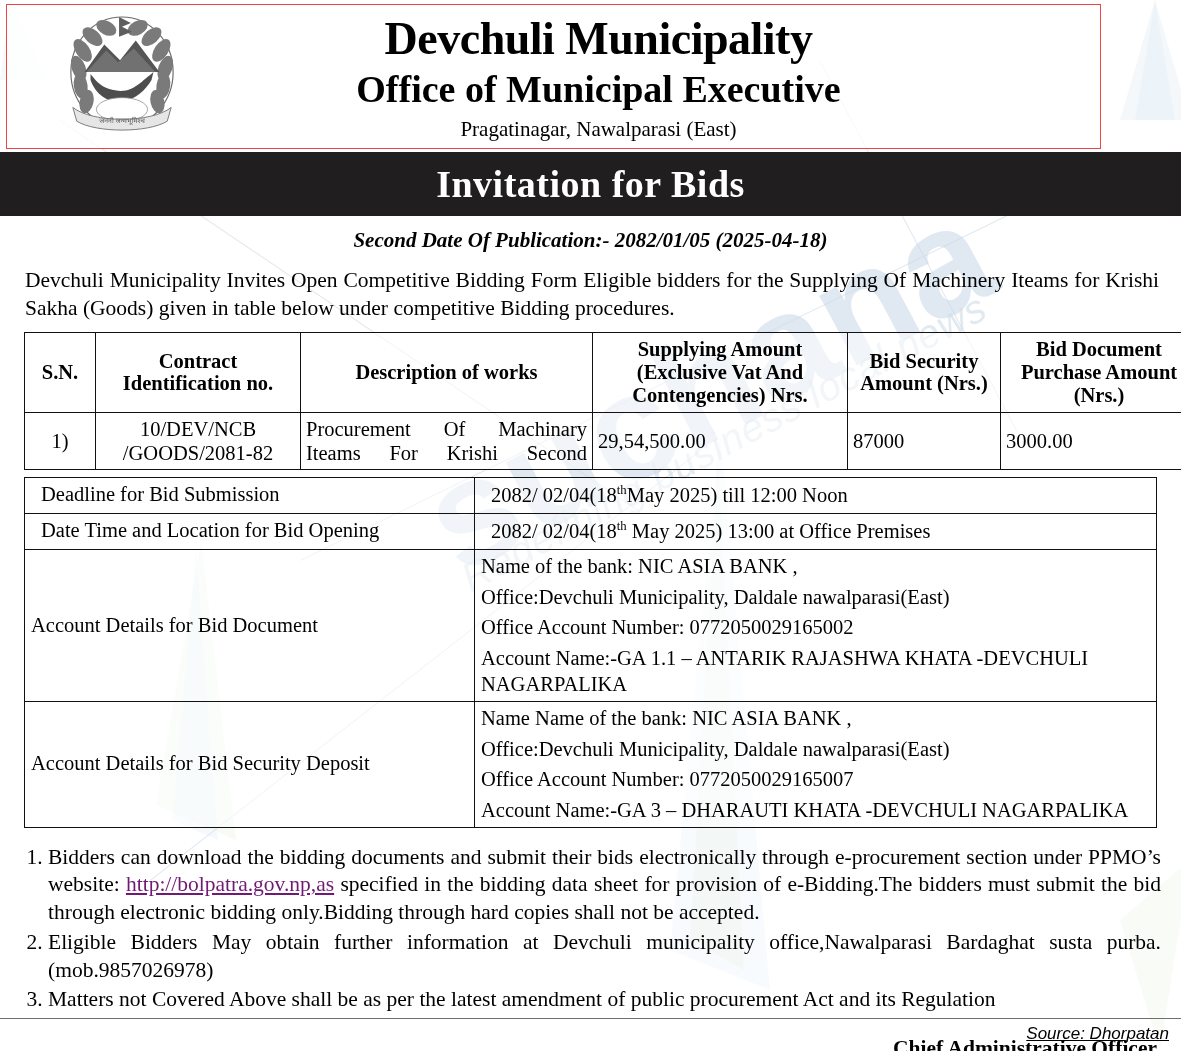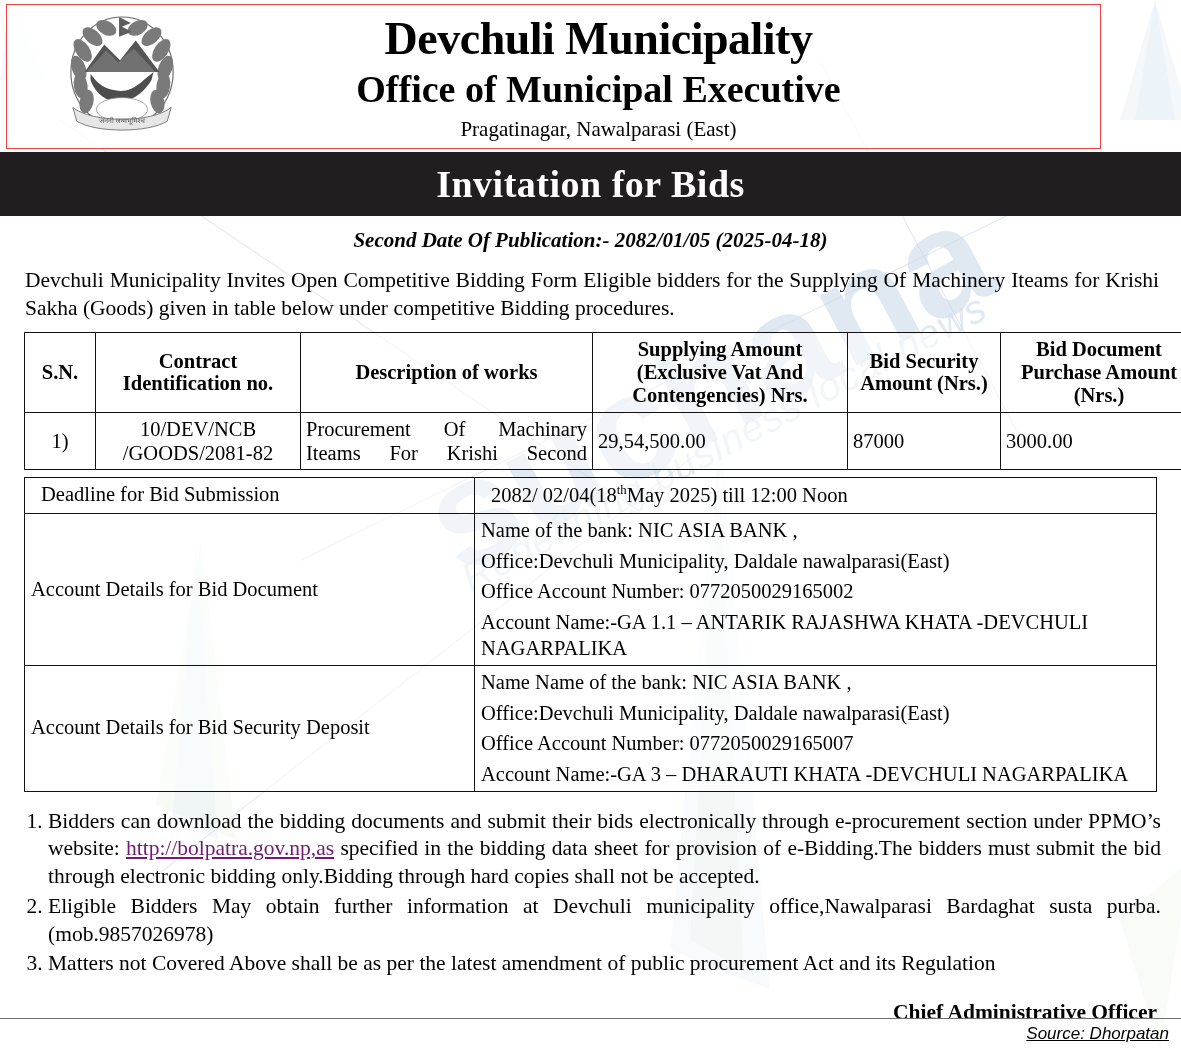--- a/index.html
+++ b/index.html
@@ -344,20 +344,24 @@
         </tr>
       </tbody>
     </table>
 
     <table class="t-info">
       <tbody>
         <tr class="row-short">
           <td class="lbl cell-pad-l">Deadline for Bid Submission</td>
           <td class="cell-pad-l"><span>2082/ 02/04(18</span><sup>th</sup><span>May 2025) till 12:00 Noon</span></td>
         </tr>
+        <tr class="row-short">
+          <td class="lbl cell-pad-l">Date Time and Location for Bid Opening</td>
+          <td class="cell-pad-l"><span>2082/ 02/04(18</span><sup>th</sup><span> May 2025)  13:00 at Office Premises</span></td>
+        </tr>
         <tr>
           <td class="lbl acct-label">Account Details  for Bid Document</td>
           <td class="acct-body cell-pad-l">
             <p>Name of the bank: NIC ASIA BANK  ,</p>
             <p>Office:Devchuli Municipality, Daldale  nawalparasi(East)</p>
             <p>Office Account Number: 0772050029165002</p>
             <p>Account Name:-GA 1.1 – ANTARIK RAJASHWA  KHATA -DEVCHULI NAGARPALIKA</p>
           </td>
         </tr>
         <tr>

